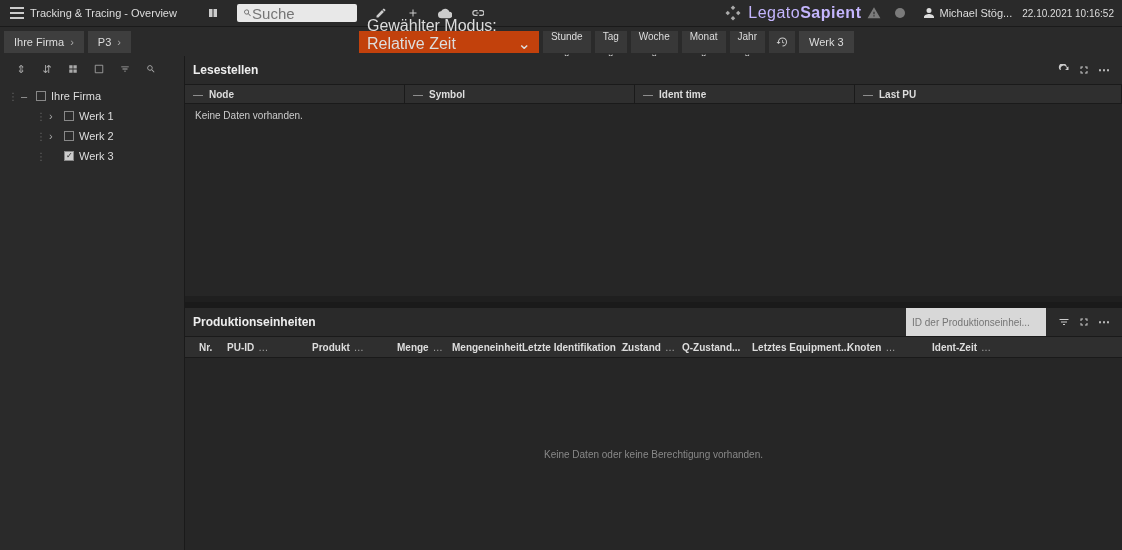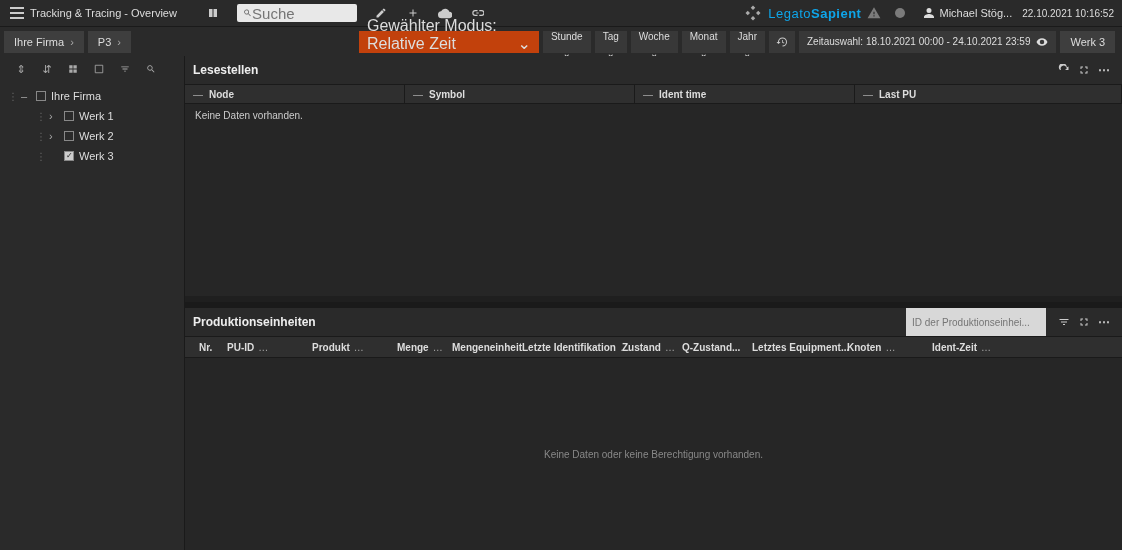--- a/index.html
+++ b/index.html
@@ -35,21 +35,21 @@
 }
 .search-box input {
   background: transparent;
   border: none;
   outline: none;
   font-size: 15px;
   width: 100%;
   color: #666;
 }
 .logo-wrap { margin-left: auto; display: flex; align-items: center; gap: 6px; }
-.logo-text { color: #0ea5e9; font-size: 13px; font-weight: 300; letter-spacing: 0.5px; text-align: center; }
+.logo-text { color: #c4b5fd; font-size: 16px; font-weight: 300; letter-spacing: 0.5px; text-align: center; }
 .logo-text .bold { font-weight: 600; }
 .user-block { display: flex; align-items: center; gap: 4px; margin: 0 10px; color: #ddd; }
 .datetime { color: #ddd; font-size: 10px; margin-right: 4px; }
 .warn-icon, .alert-icon { width: 18px; height: 18px; display: flex; align-items: center; justify-content: center; margin: 0 4px; opacity: 0.5; }
 
 .subbar {
   height: 30px;
   background: #2a2a2a;
   border-top: 1px solid #1a1a1a;
   display: flex;
@@ -339,26 +339,20 @@
     </div>
   <div class="t-btn">
       <span>Jahr</span>
       <span>⌄</span>
     </div>
   <div class="icon-btn">
       <svg width="12" height="12" viewBox="0 0 24 24">
         <path d="M13 3a9 9 0 00-9 9H1l4 4 4-4H6a7 7 0 117 7v2a9 9 0 000-18zm-1 5v5l4 2 .8-1.3-3.3-1.7V8z"></path>
       </svg>
     </div>
-  <div class="time-range">
-    <span>Zeitauswahl: 18.10.2021 00:00 - 24.10.2021 23:59</span>
-    <svg width="12" height="12" viewBox="0 0 24 24">
-        <path d="M12 4.5C7 4.5 2.7 7.6 1 12c1.7 4.4 6 7.5 11 7.5s9.3-3.1 11-7.5c-1.7-4.4-6-7.5-11-7.5zm0 12a4.5 4.5 0 110-9 4.5 4.5 0 010 9z"></path>
-      </svg>
-  </div>
   <div class="werk-chip">Werk 3</div>
 </div>
 
 <div class="main">
   <div class="sidebar">
     <div class="side-tools">
       <div class="s-icon">⇕</div>
       <div class="s-icon">⇵</div>
       <div class="s-icon">
           <svg width="10" height="10" viewBox="0 0 24 24">

